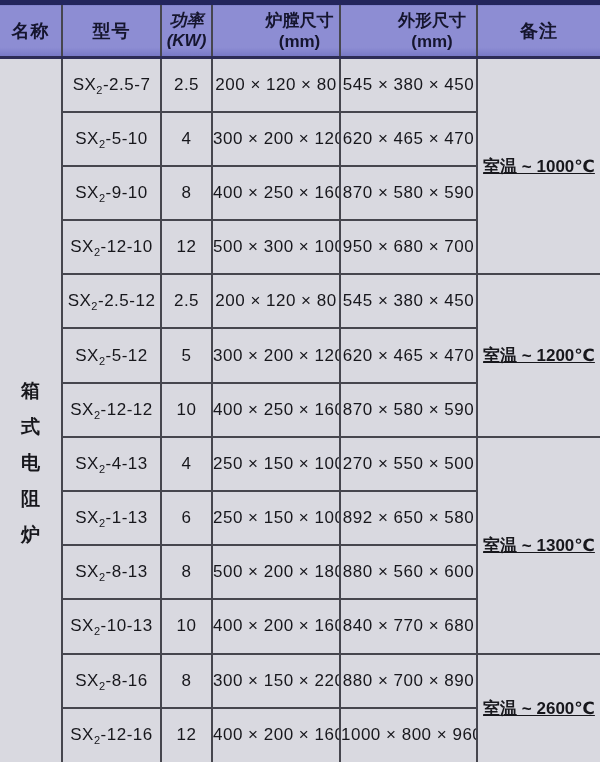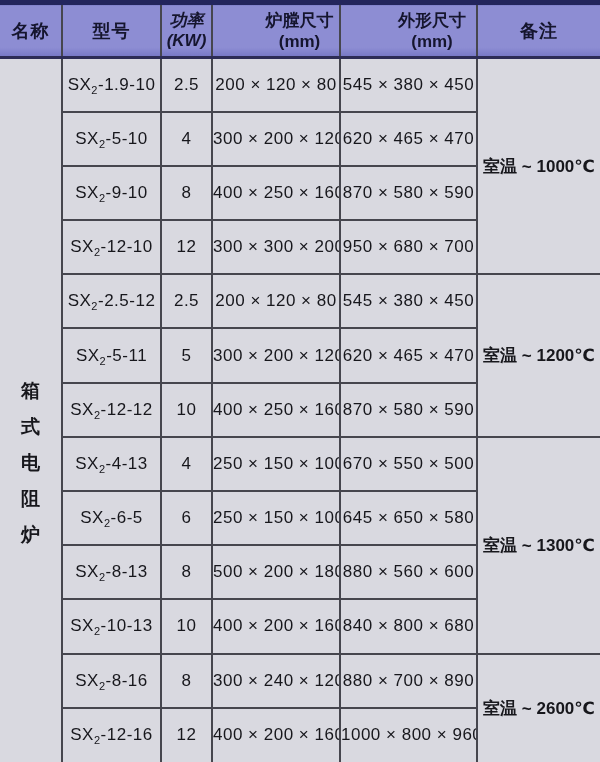--- a/index.html
+++ b/index.html
@@ -43,21 +43,21 @@
   thead th.h-power { font-size: 17px; letter-spacing: 0; font-style: italic; }
   thead th.h-size  { font-size: 17px; letter-spacing: 0; padding-left: 47px; }
   tbody tr { height: 54px; }
   tbody td {
     font-size: 17px;
     letter-spacing: 0.5px;
     white-space: nowrap;
   }
   .c-name   { border-left: none; }
   th.h-name { border-left: none; }
-  .c-remark { border-right: none; font-weight: 700; font-size: 17px; letter-spacing: 0; }
+  .c-remark { border-right: none; font-weight: 700; font-size: 17px; letter-spacing: 0; text-decoration: underline; }
   th.h-remark { border-right: none; }
   tbody tr:last-child td, td.bottom-edge { border-bottom: none; }
   .vertical-name {
     width: 24px;
     margin: 0 auto;
     padding-top: 104px;
     font-size: 19px;
     font-weight: 700;
     line-height: 36px;
     word-break: break-all;
@@ -95,92 +95,92 @@
       <th class="h-size">炉膛尺寸(mm)</th>
       <th class="h-size">外形尺寸(mm)</th>
       <th class="h-remark">备注</th>
     </tr>
   </thead>
   <tbody>
     <tr>
       <td class="c-name bottom-edge" rowspan="13">
         <div class="vertical-name">箱式电阻炉</div>
       </td>
-      <td class="c-model"><span>SX</span><sub>2</sub><span>-1.9-10</span></td>
+      <td class="c-model"><span>SX</span><sub>2</sub><span>-2.5-7</span></td>
       <td class="c-power">2.5</td>
       <td class="c-chamber">200 × 120 × 80</td>
       <td class="c-outer">545 × 380 × 450</td>
       <td class="c-remark" rowspan="4">室温 ~ 1000℃</td>
     </tr>
     <tr>
       <td class="c-model"><span>SX</span><sub>2</sub><span>-5-10</span></td>
       <td class="c-power">4</td>
       <td class="c-chamber">300 × 200 × 120</td>
       <td class="c-outer">620 × 465 × 470</td>
     </tr>
     <tr>
       <td class="c-model"><span>SX</span><sub>2</sub><span>-9-10</span></td>
       <td class="c-power">8</td>
       <td class="c-chamber">400 × 250 × 160</td>
       <td class="c-outer">870 × 580 × 590</td>
     </tr>
     <tr>
       <td class="c-model"><span>SX</span><sub>2</sub><span>-12-10</span></td>
       <td class="c-power">12</td>
-      <td class="c-chamber">300 × 300 × 200</td>
+      <td class="c-chamber">500 × 300 × 100</td>
       <td class="c-outer">950 × 680 × 700</td>
     </tr>
     <tr>
       <td class="c-model"><span>SX</span><sub>2</sub><span>-2.5-12</span></td>
       <td class="c-power">2.5</td>
       <td class="c-chamber">200 × 120 × 80</td>
       <td class="c-outer">545 × 380 × 450</td>
       <td class="c-remark" rowspan="3">室温 ~ 1200℃</td>
     </tr>
     <tr>
-      <td class="c-model"><span>SX</span><sub>2</sub><span>-5-11</span></td>
+      <td class="c-model"><span>SX</span><sub>2</sub><span>-5-12</span></td>
       <td class="c-power">5</td>
       <td class="c-chamber">300 × 200 × 120</td>
       <td class="c-outer">620 × 465 × 470</td>
     </tr>
     <tr>
       <td class="c-model"><span>SX</span><sub>2</sub><span>-12-12</span></td>
       <td class="c-power">10</td>
       <td class="c-chamber">400 × 250 × 160</td>
       <td class="c-outer">870 × 580 × 590</td>
     </tr>
     <tr>
       <td class="c-model"><span>SX</span><sub>2</sub><span>-4-13</span></td>
       <td class="c-power">4</td>
       <td class="c-chamber">250 × 150 × 100</td>
-      <td class="c-outer">670 × 550 × 500</td>
+      <td class="c-outer">270 × 550 × 500</td>
       <td class="c-remark" rowspan="4">室温 ~ 1300℃</td>
     </tr>
     <tr>
-      <td class="c-model"><span>SX</span><sub>2</sub><span>-6-5</span></td>
+      <td class="c-model"><span>SX</span><sub>2</sub><span>-1-13</span></td>
       <td class="c-power">6</td>
       <td class="c-chamber">250 × 150 × 100</td>
-      <td class="c-outer">645 × 650 × 580</td>
+      <td class="c-outer">892 × 650 × 580</td>
     </tr>
     <tr>
       <td class="c-model"><span>SX</span><sub>2</sub><span>-8-13</span></td>
       <td class="c-power">8</td>
       <td class="c-chamber">500 × 200 × 180</td>
       <td class="c-outer">880 × 560 × 600</td>
     </tr>
     <tr>
       <td class="c-model"><span>SX</span><sub>2</sub><span>-10-13</span></td>
       <td class="c-power">10</td>
       <td class="c-chamber">400 × 200 × 160</td>
-      <td class="c-outer">840 × 800 × 680</td>
+      <td class="c-outer">840 × 770 × 680</td>
     </tr>
     <tr>
       <td class="c-model"><span>SX</span><sub>2</sub><span>-8-16</span></td>
       <td class="c-power">8</td>
-      <td class="c-chamber">300 × 240 × 120</td>
+      <td class="c-chamber">300 × 150 × 220</td>
       <td class="c-outer">880 × 700 × 890</td>
       <td class="c-remark bottom-edge" rowspan="2">室温 ~ 2600℃</td>
     </tr>
     <tr>
       <td class="c-model"><span>SX</span><sub>2</sub><span>-12-16</span></td>
       <td class="c-power">12</td>
       <td class="c-chamber">400 × 200 × 160</td>
       <td class="c-outer">1000 × 800 × 960</td>
     </tr>
   </tbody>

